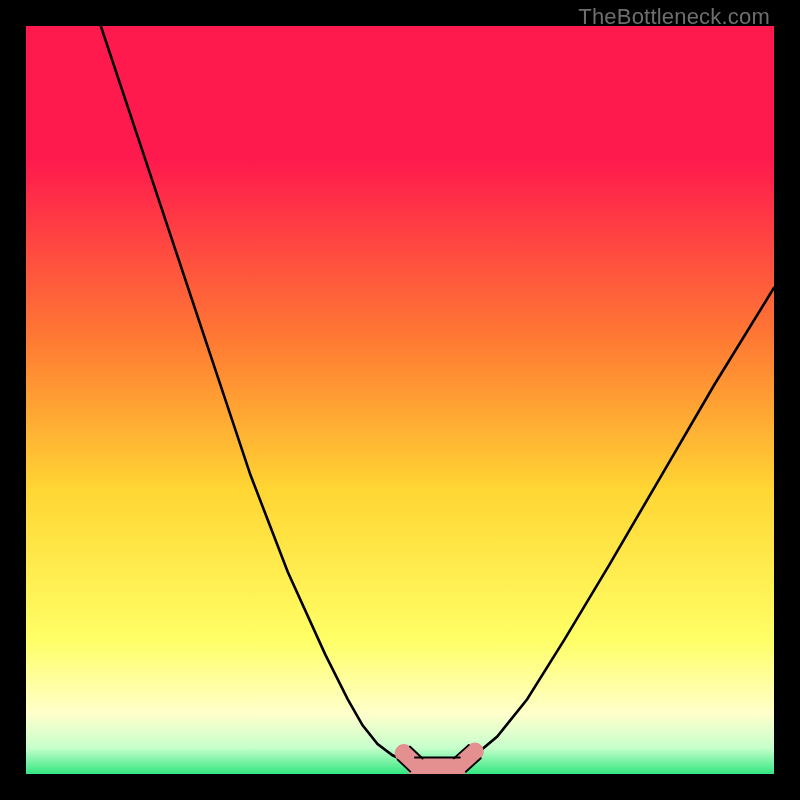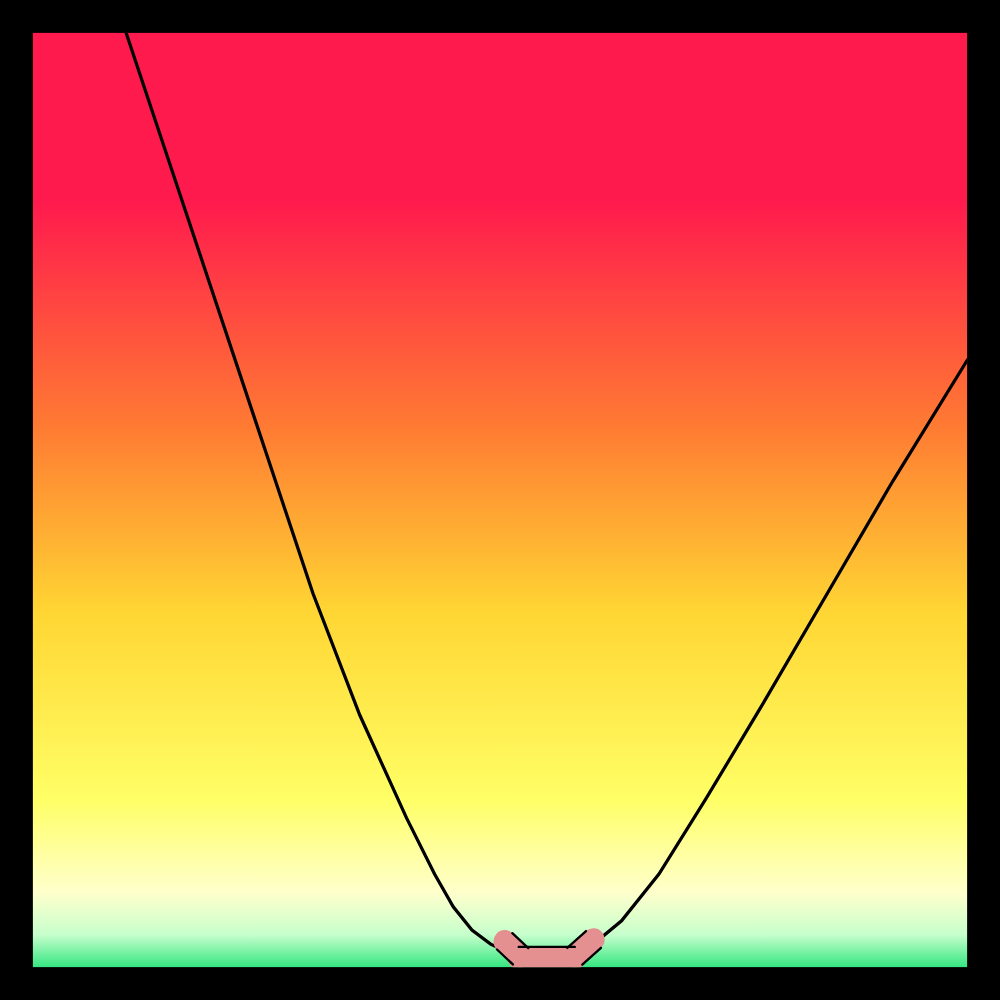--- a/index.html
+++ b/index.html
@@ -40,20 +40,21 @@
   svg.curves {
     position: absolute;
     inset: 0;
   }
 </style>
 </head>
 <body>
 
 <div class="frame">
 
+  <div class="watermark">TheBottleneck.com</div>
 
   <div class="plot-area">
 
     <svg class="gradient" viewBox="0 0 748 748" preserveAspectRatio="none">
       <defs>
         <linearGradient id="bg" x1="0" y1="0" x2="0" y2="1">
           <stop offset="0" stop-color="#ff1a4d"></stop>
           <stop offset="0.18" stop-color="#ff1a4d"></stop>
           <stop offset="0.42" stop-color="#ff7a33"></stop>
           <stop offset="0.62" stop-color="#ffd633"></stop>

